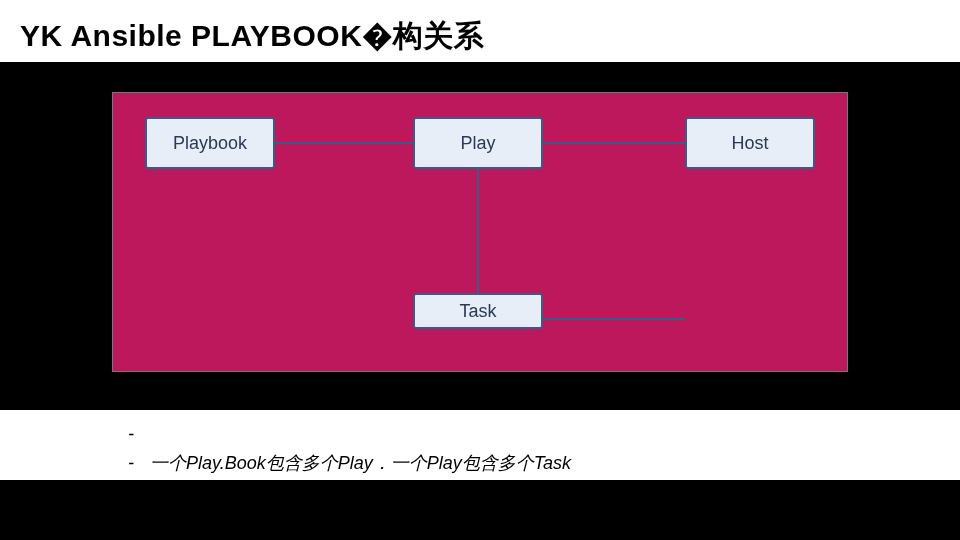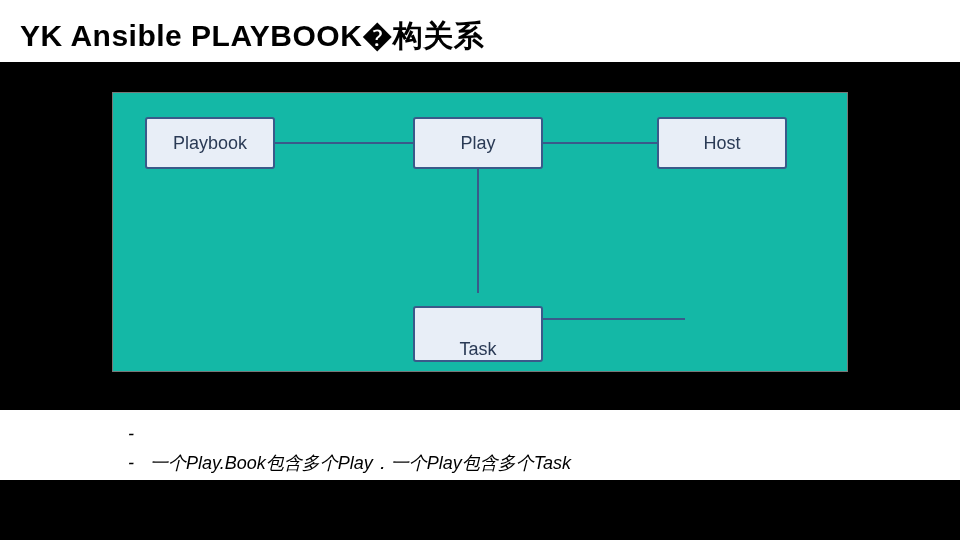--- a/index.html
+++ b/index.html
@@ -2,29 +2,29 @@
 <html><head>
 <meta charset="utf-8">
 <style>
   * { margin: 0; padding: 0; box-sizing: border-box; }
   html, body { width: 960px; height: 540px; background: #000; font-family: Arial, "Microsoft YaHei", sans-serif; }
   .slide { position: relative; width: 960px; height: 540px; background: #000; }
   
   .title-bar { position: absolute; top: 0; left: 0; width: 960px; height: 62px; background: #fff; }
   .title-text { position: absolute; top: 14px; left: 20px; font-size: 30px; font-weight: bold; color: #000; letter-spacing: 0.5px; }
 
-  .diagram-wrap { position: absolute; top: 92px; left: 112px; width: 736px; height: 280px; background: #14b8a6; border: 1px solid #777; }
+  .diagram-wrap { position: absolute; top: 92px; left: 112px; width: 736px; height: 280px; background: #be185d; border: 1px solid #777; }
   .diagram { position: relative; width: 100%; height: 100%; }
 
   .node { position: absolute; border: 2px solid #3a5a8a; background: #e8eef7; border-radius: 3px; display: flex; align-items: center; justify-content: center; font-size: 18px; color: #2a3a55; font-family: Arial, sans-serif; }
 
   .n-playbook { left: 32px;  top: 24px;  width: 130px; height: 52px; }
   .n-play     { left: 300px; top: 24px;  width: 130px; height: 52px; }
-  .n-host     { left: 544px; top: 24px;  width: 130px; height: 52px; }
-  .n-task     { left: 300px; top: 213px; width: 130px; height: 56px; align-items: flex-end; }
+  .n-host     { left: 572px; top: 24px;  width: 130px; height: 52px; }
+  .n-task     { left: 300px; top: 200px; width: 130px; height: 36px; }
   .n-module   { left: 572px; top: 200px; width: 130px; height: 52px; }
 
   .hline { position: absolute; height: 2px; background: #3a5a8a; }
   .vline { position: absolute; width: 2px; background: #3a5a8a; }
   .notes-bar { position: absolute; top: 410px; left: 0; width: 960px; height: 70px; background: #fff; }
   .notes-text { position: absolute; top: 420px; left: 128px; font-size: 18px; font-style: italic; color: #000; line-height: 1.6; }
   .notes-text .row { display: flex; }
   .notes-text .dash { width: 22px; }
 </style>
 </head>

